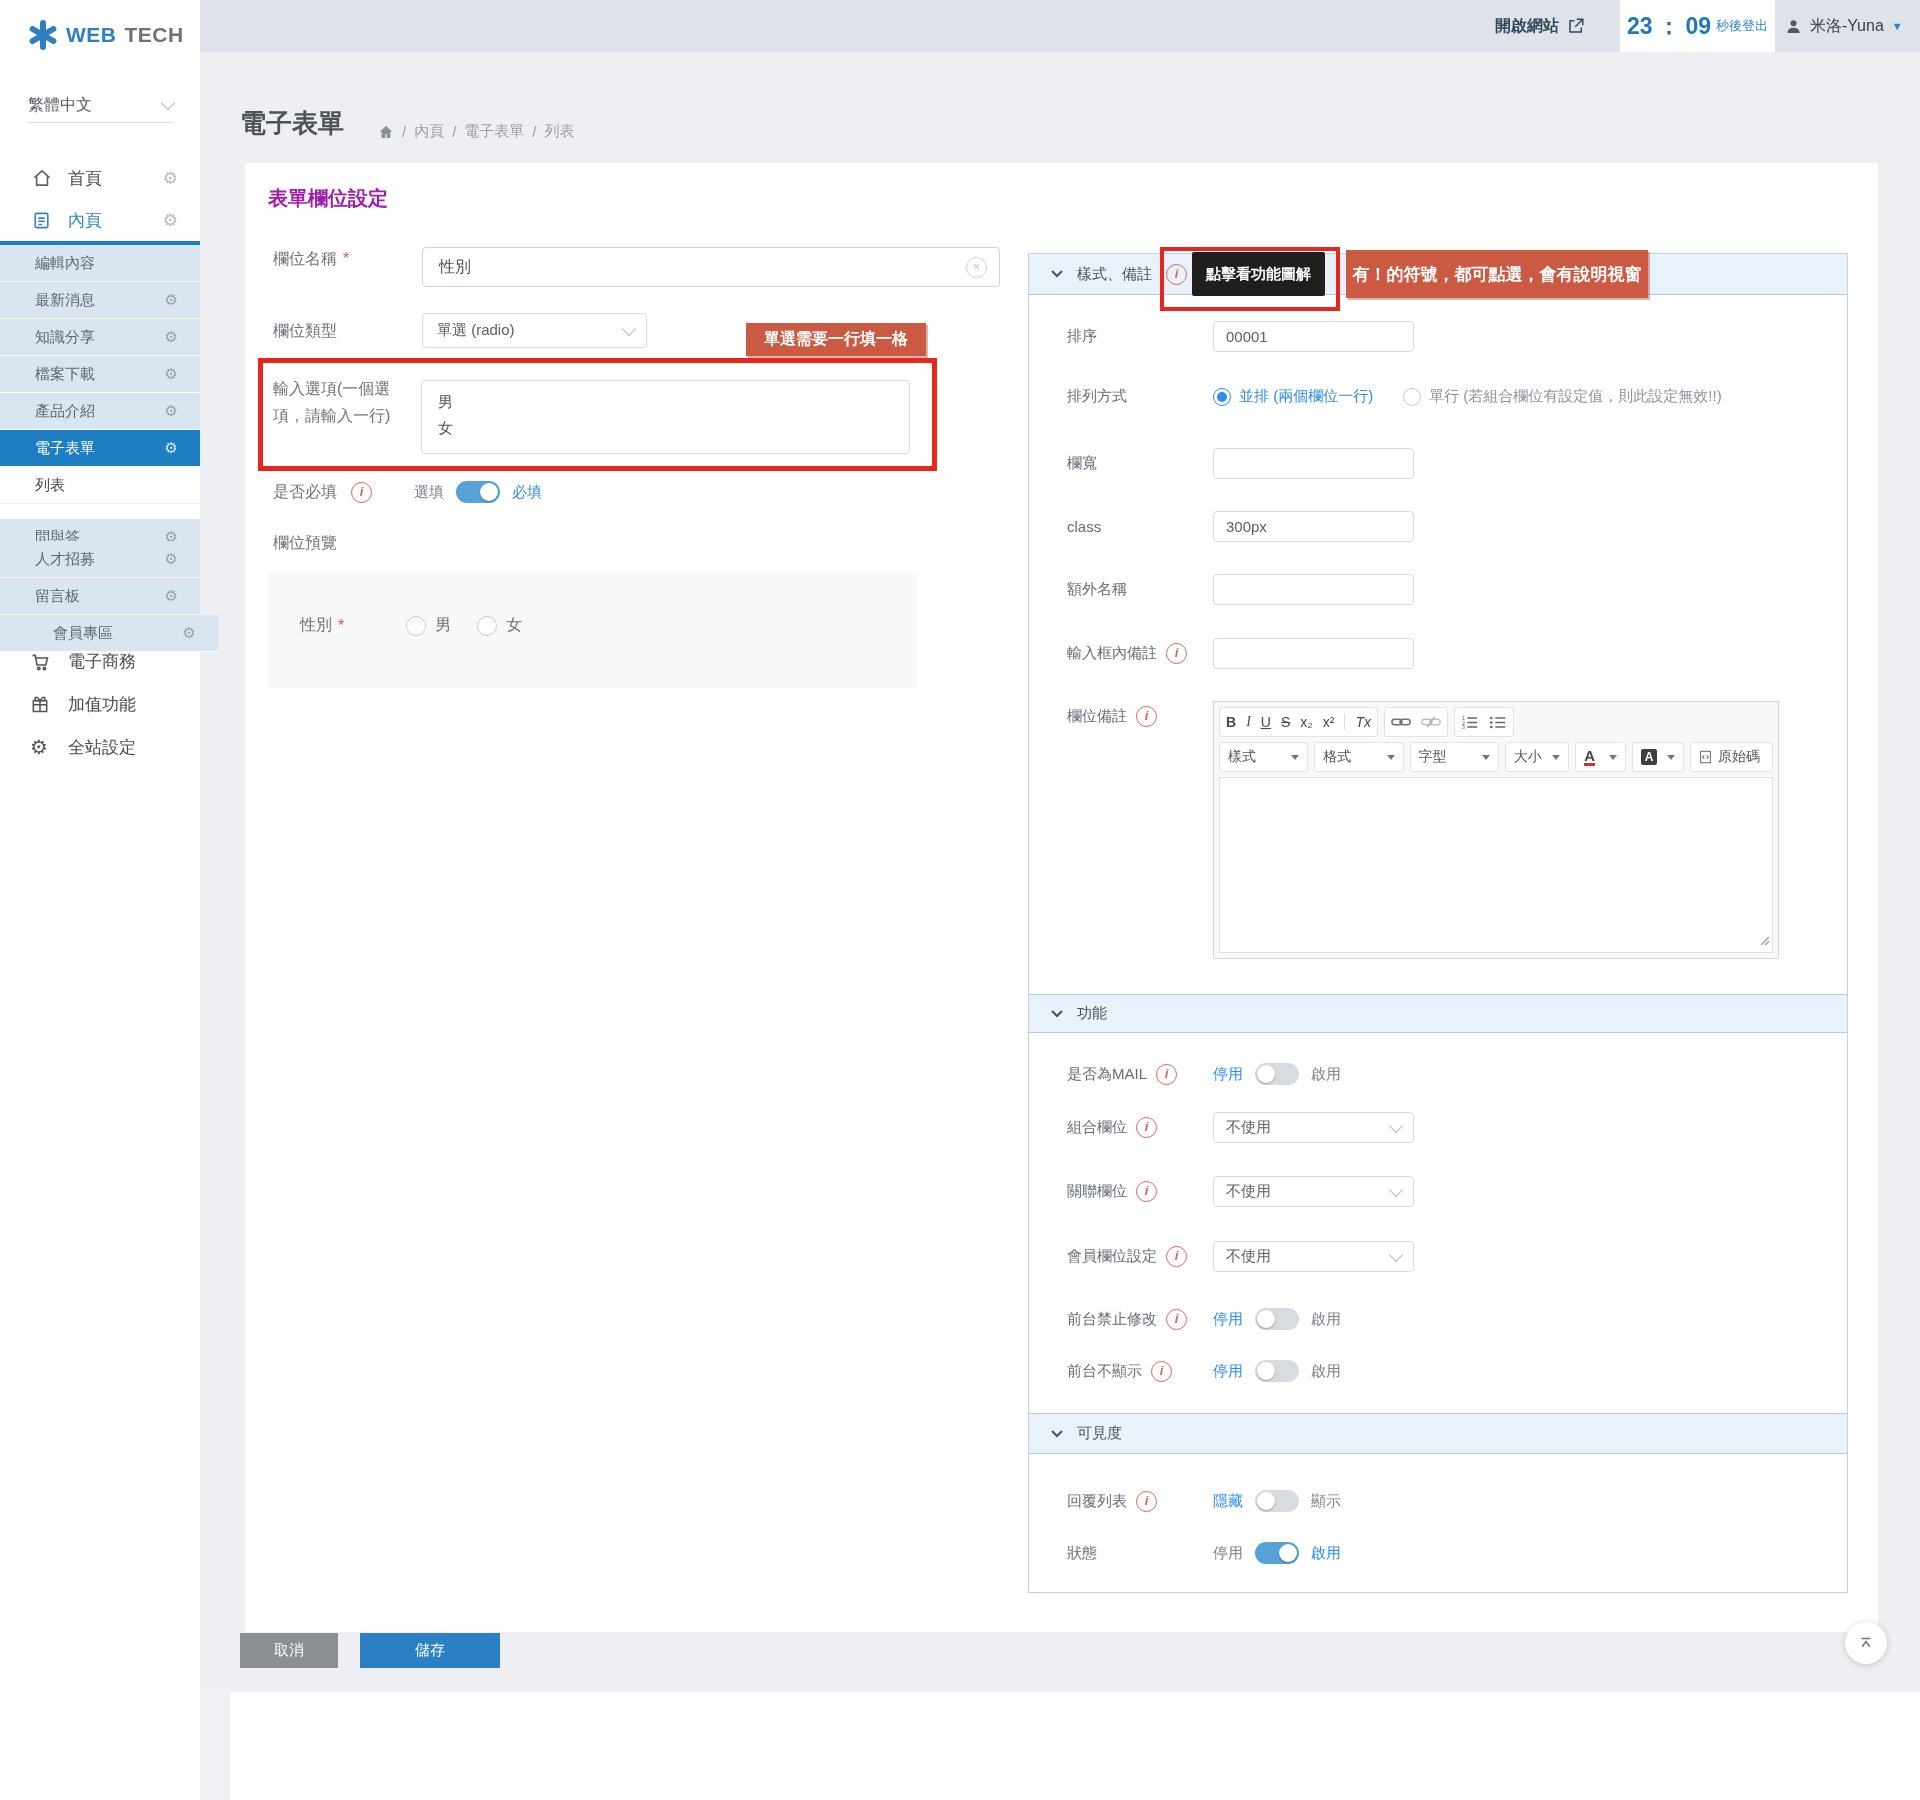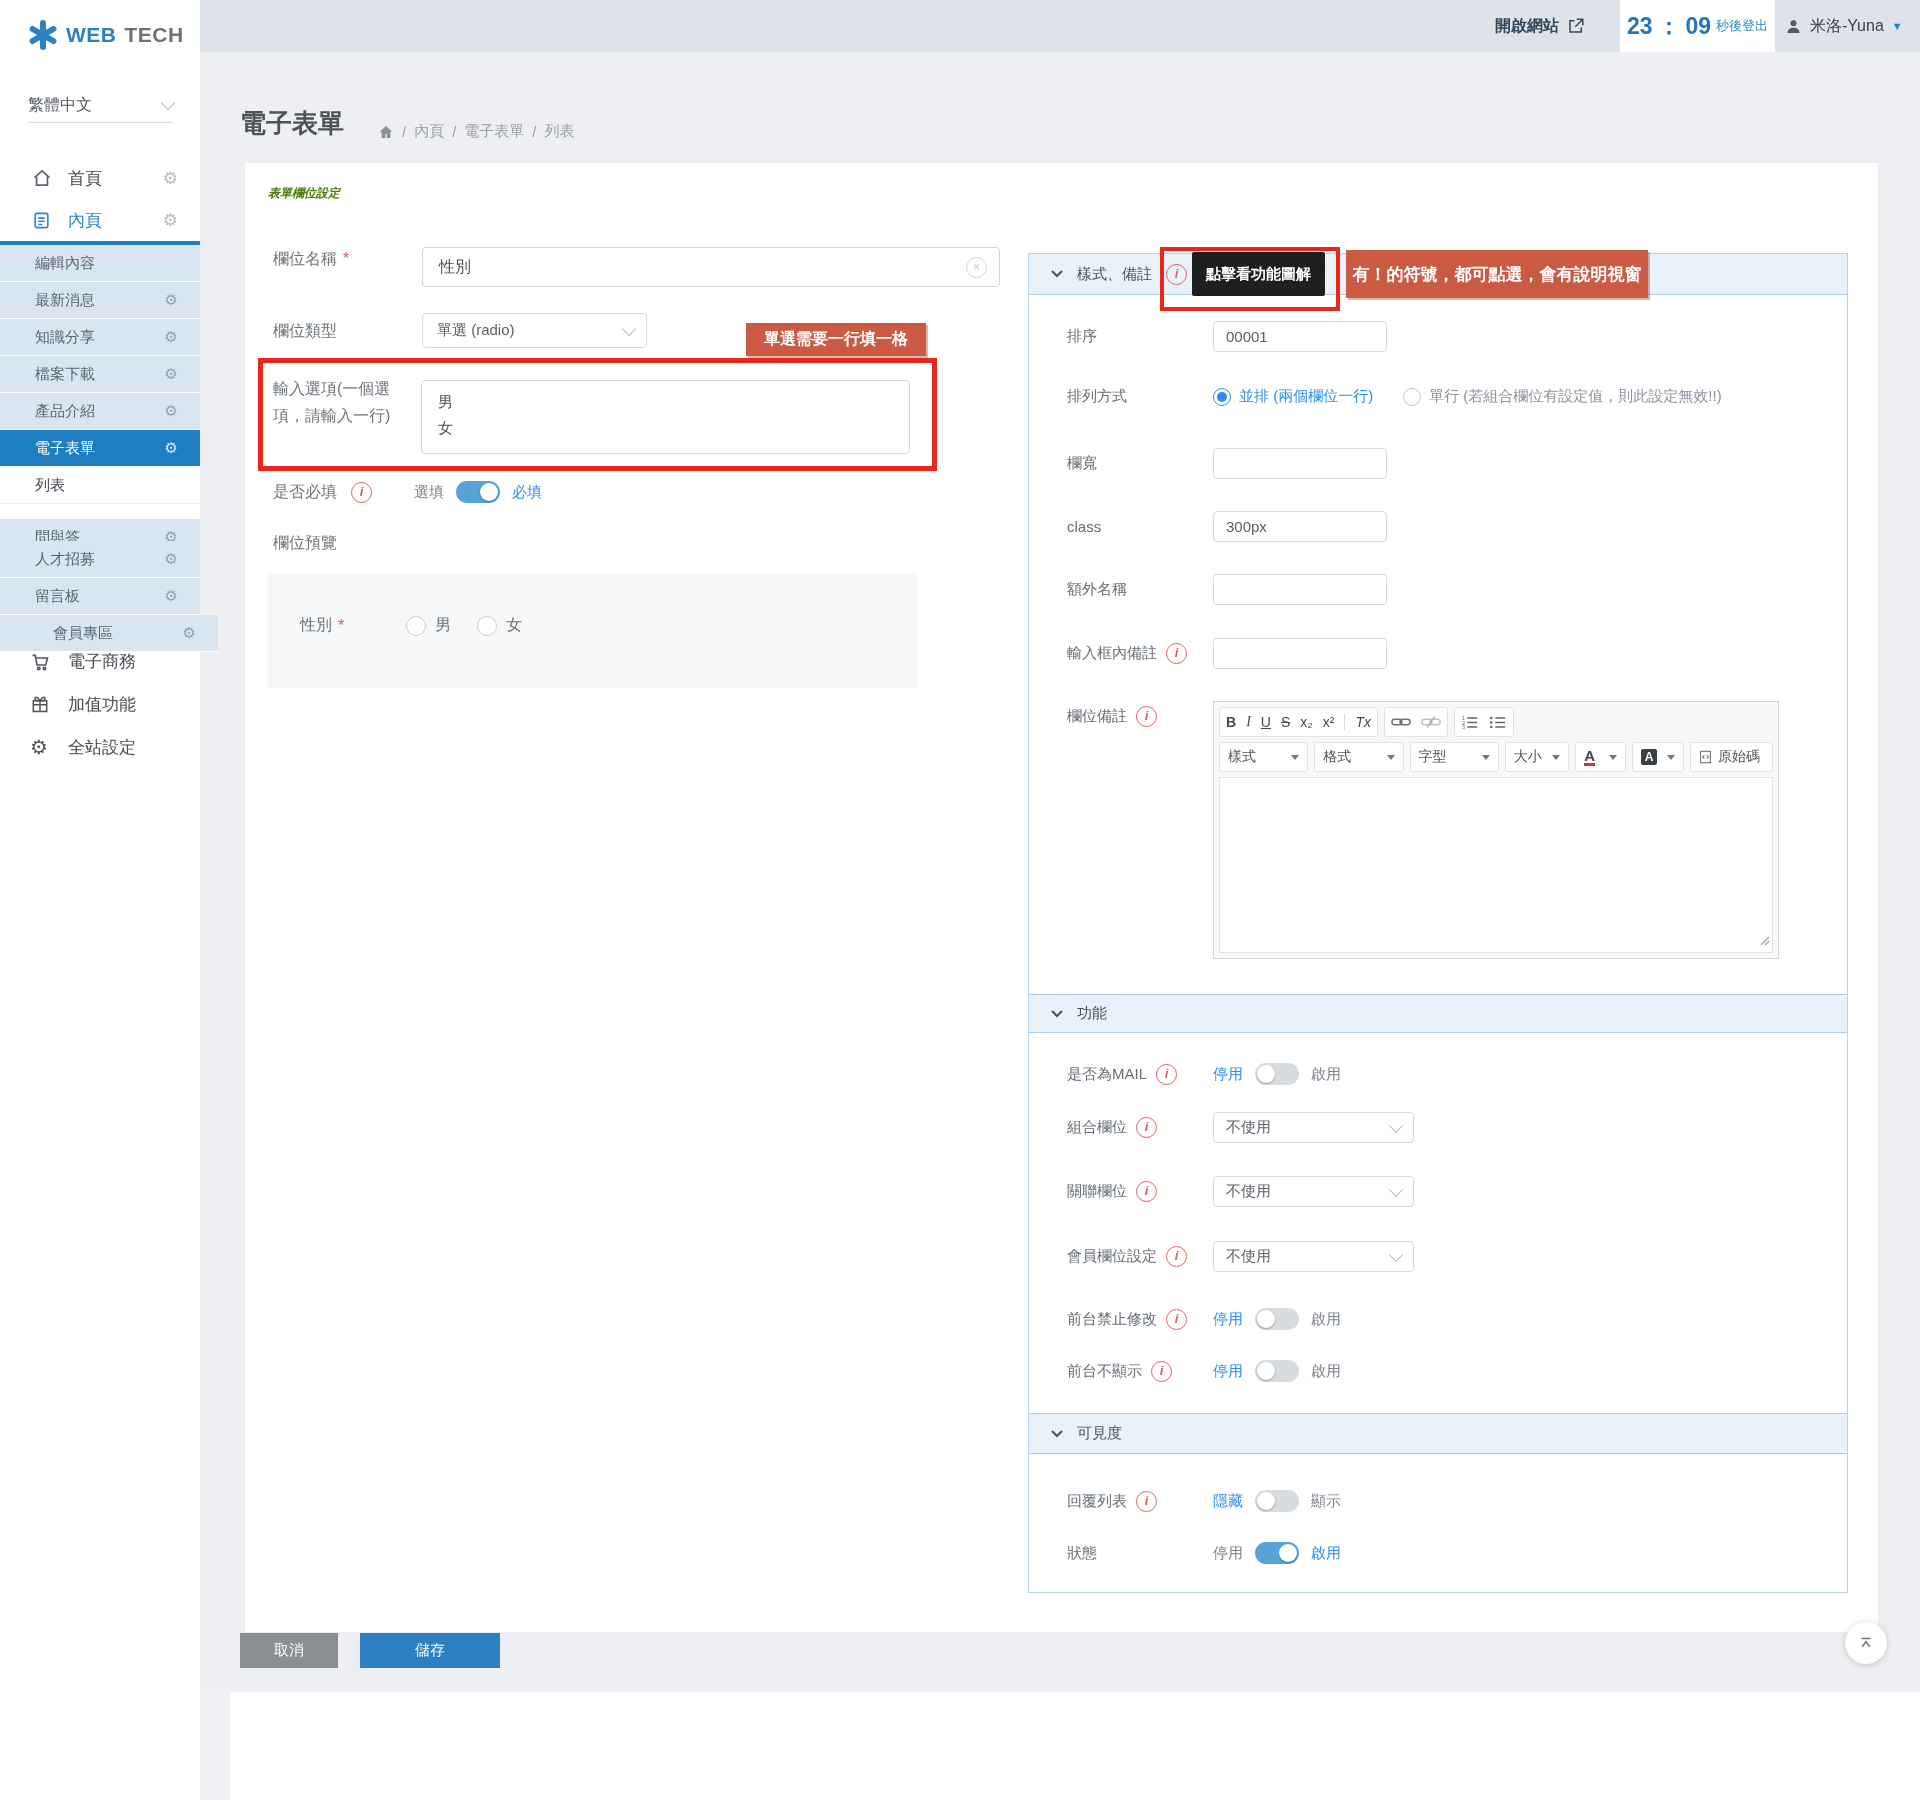--- a/index.html
+++ b/index.html
@@ -46,21 +46,21 @@
   .gear-glyph{font-family:"DejaVu Sans",sans-serif;}
 
   
   #main-bg{left:200px;top:52px;width:1720px;height:1640px;background:#edeff3;}
   #left-strip{left:200px;top:1692px;width:30px;height:108px;background:#eff1f5;}
   #page-title{left:240px;top:106px;font-size:26px;font-weight:bold;color:#4e5358;}
   #breadcrumb{left:378px;top:122px;display:flex;align-items:center;gap:8px;font-size:15px;color:#9aa0a6;}
   #card{left:245px;top:163px;width:1633px;height:1469px;background:#fff;}
 
   
-  #form-heading{left:23px;top:22px;font-size:12px;font-weight:bold;color:#4d7c0f;font-style:italic;}
+  #form-heading{left:23px;top:22px;font-size:20px;font-weight:bold;color:#a21caf;}
   .flabel{font-size:16px;color:#6e757c;}
   .req{color:#e05555;margin-left:6px;}
   #fname-label{left:28px;top:86px;}
   #fname-input{left:177px;top:84px;width:520px;height:38px;border:1px solid #cfd4d9;border-radius:4px;
                background:#fff;display:flex;align-items:center;padding:0 40px 0 16px;font-size:16px;color:#495057;}
   .clear-ic{position:absolute;right:12px;top:9px;width:19px;height:19px;border:1px solid #ccd1d6;border-radius:50%;
             color:#c3c9ce;font-size:13px;line-height:17px;text-align:center;cursor:pointer;}
   #ftype-label{left:28px;top:158px;}
   .select{border:1px solid #d5dbe0;border-radius:4px;background:#fff;display:flex;align-items:center;
           justify-content:space-between;padding:0 12px 0 14px;font-size:15px;color:#5a6168;cursor:pointer;}
@@ -96,21 +96,21 @@
             display:flex;align-items:center;gap:14px;color:#4a5158;font-size:15px;cursor:pointer;}
   .sec-head .chv{margin-left:22px;display:flex;color:#49505a;}
   #red-rect2{left:131px;top:-7px;width:172px;height:56px;border:4px solid #e8261d;z-index:6;}
   #tooltip-black{left:163px;top:-2px;width:133px;height:44px;background:#1f1f1f;color:#fff;font-size:15px;font-weight:bold;
                  display:flex;align-items:center;justify-content:center;z-index:7;border-radius:2px;}
   #tooltip-black::after{content:"";position:absolute;right:-9px;top:8px;border:9px solid transparent;border-left-color:#1f1f1f;}
   #banner{left:317px;top:-4px;width:302px;height:48px;background:#cb5a42;color:#fff;font-weight:bold;font-size:17px;
           display:flex;align-items:center;justify-content:center;box-shadow:2px 2px 0 rgba(150,40,20,.35);z-index:5;}
   .prow{left:38px;width:760px;display:flex;align-items:center;}
   .plabel{width:146px;display:flex;align-items:center;gap:9px;font-size:15px;color:#656d76;flex-shrink:0;}
-  .pinput{width:174px;height:31px;border:1px solid #d5dbe0;border-radius:4px;background:#fff;display:flex;
+  .pinput{width:201px;height:31px;border:1px solid #d5dbe0;border-radius:4px;background:#fff;display:flex;
           align-items:center;padding:0 12px;font-size:15px;color:#5a6168;box-sizing:border-box;}
   .pselect{width:201px;height:31px;box-sizing:border-box;}
   .radio{width:16px;height:16px;border:1px solid #c2c8ce;border-radius:50%;background:#fff;display:inline-block;
          position:relative;cursor:pointer;flex-shrink:0;}
   .radio.sel{border:1px solid #2d8cf0;}
   .radio.sel::after{content:"";position:absolute;left:3px;top:3px;width:10px;height:10px;border-radius:50%;background:#2d8cf0;}
   .r-blue{color:#2d8cf0;font-size:15px;margin-left:8px;}
   .r-gray{color:#8b939e;font-size:15px;margin-left:8px;}
 
   

